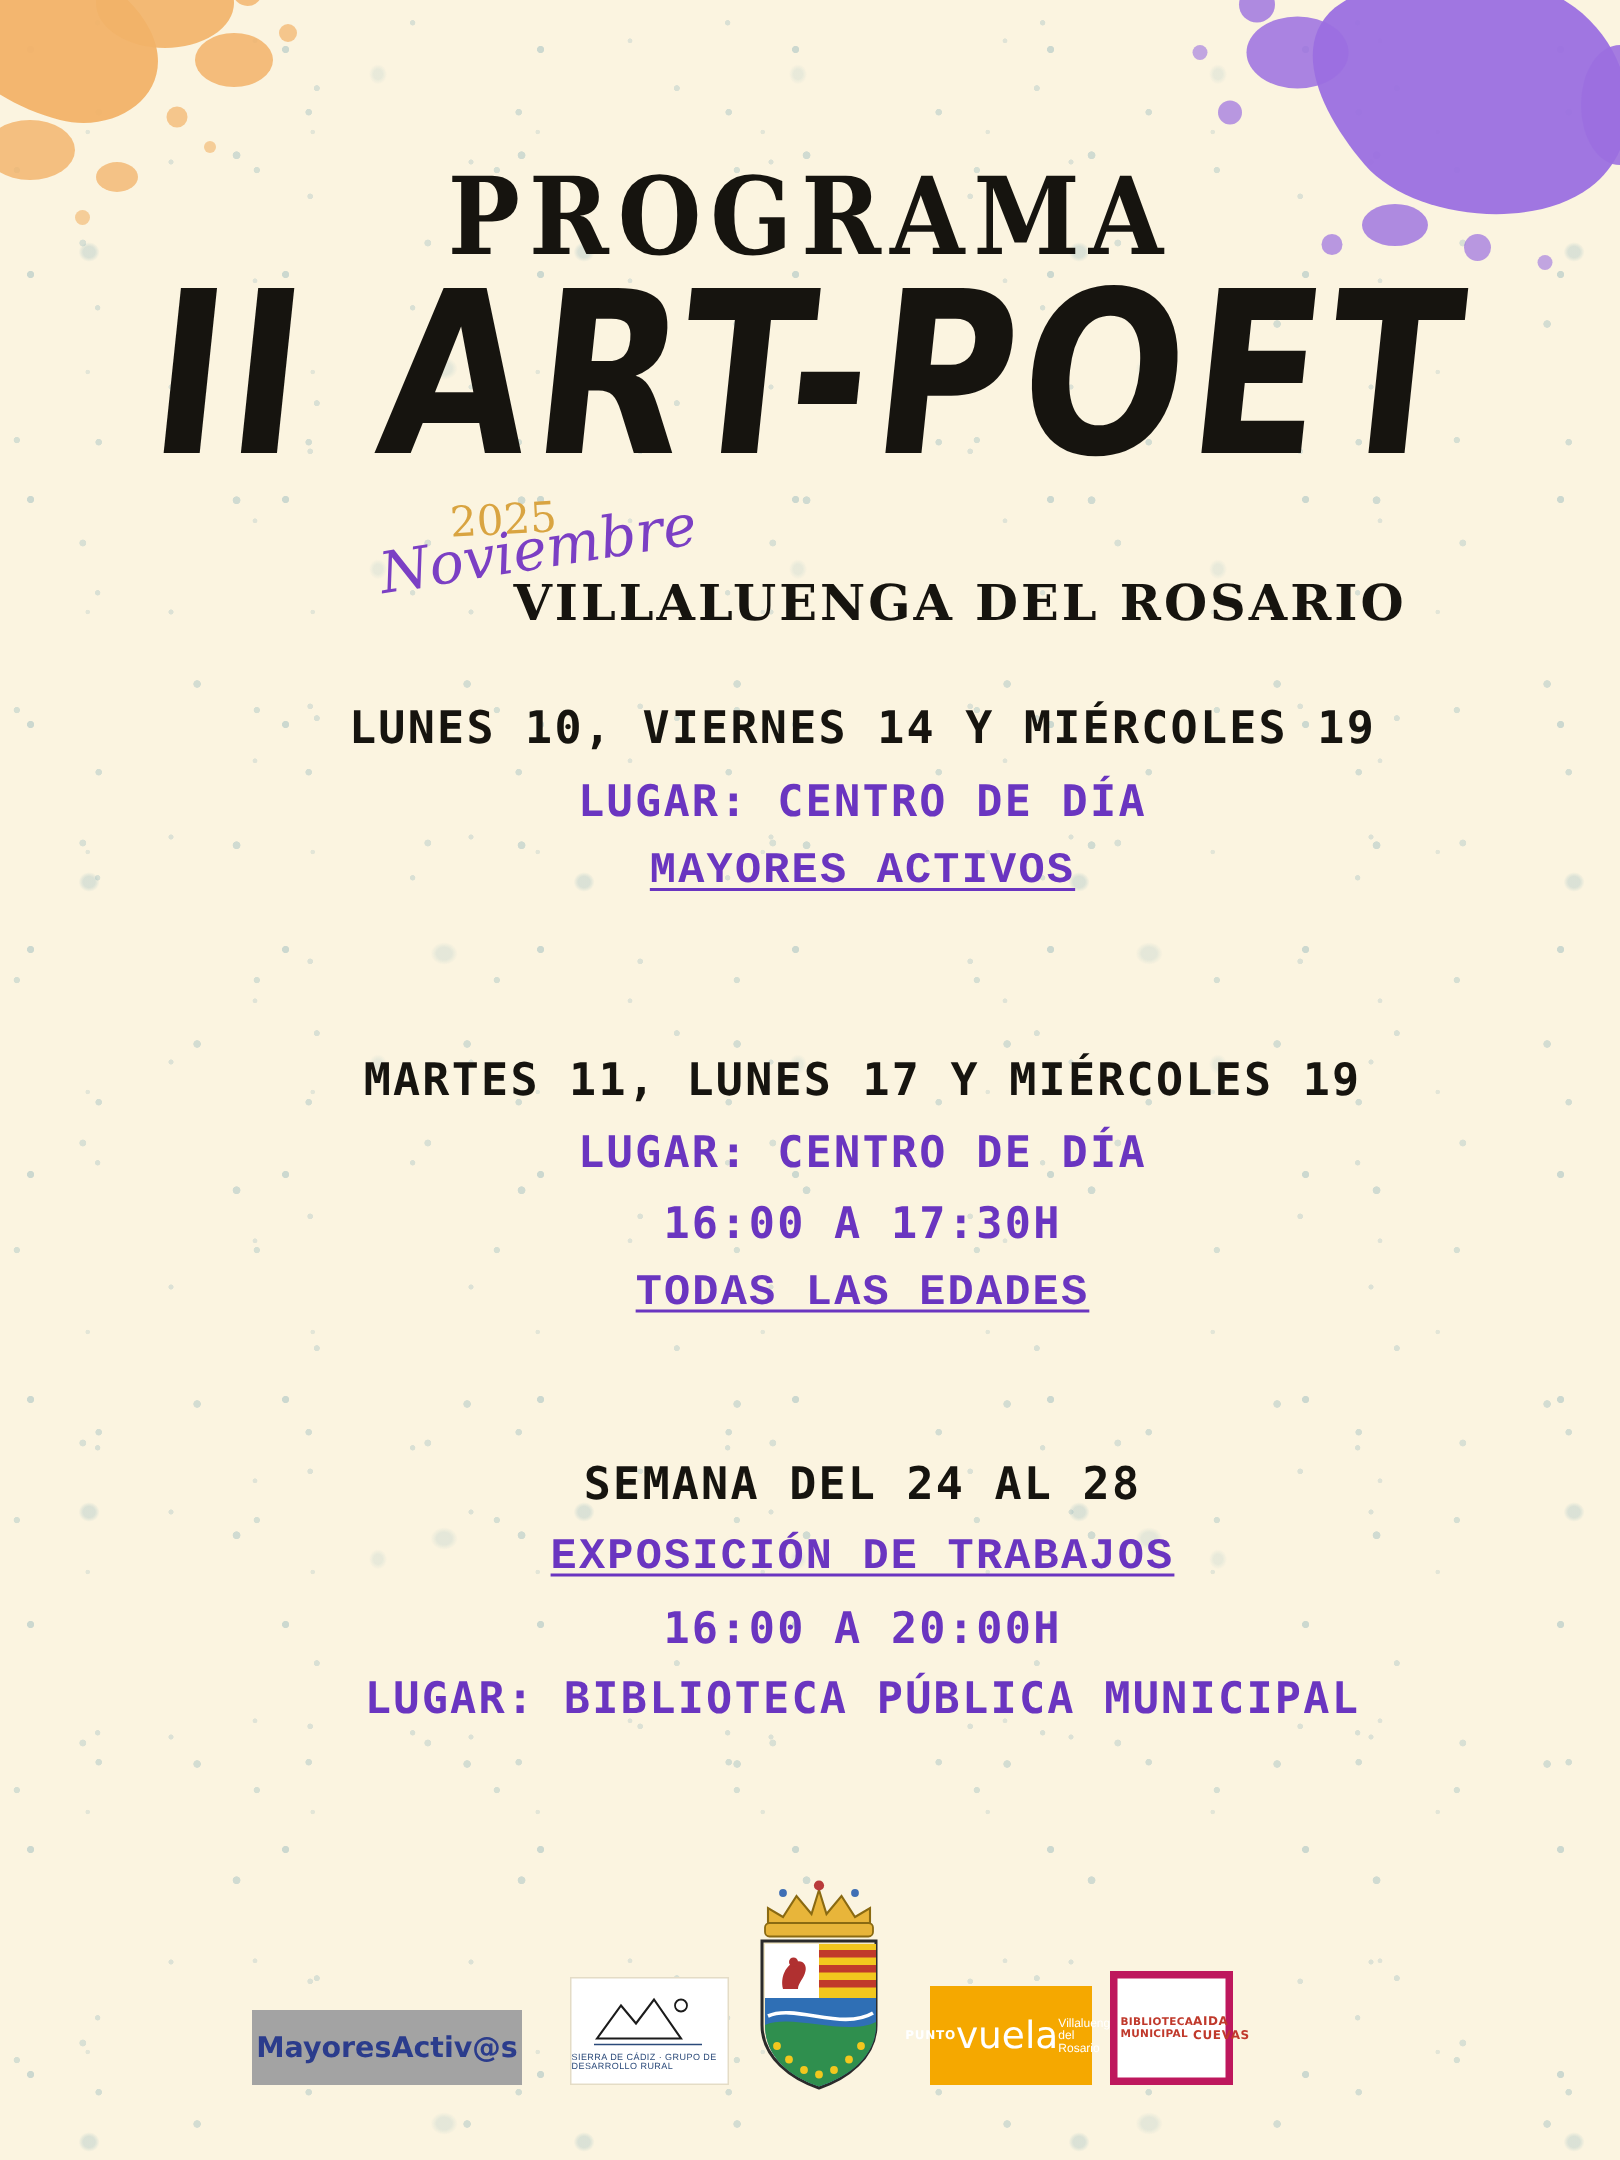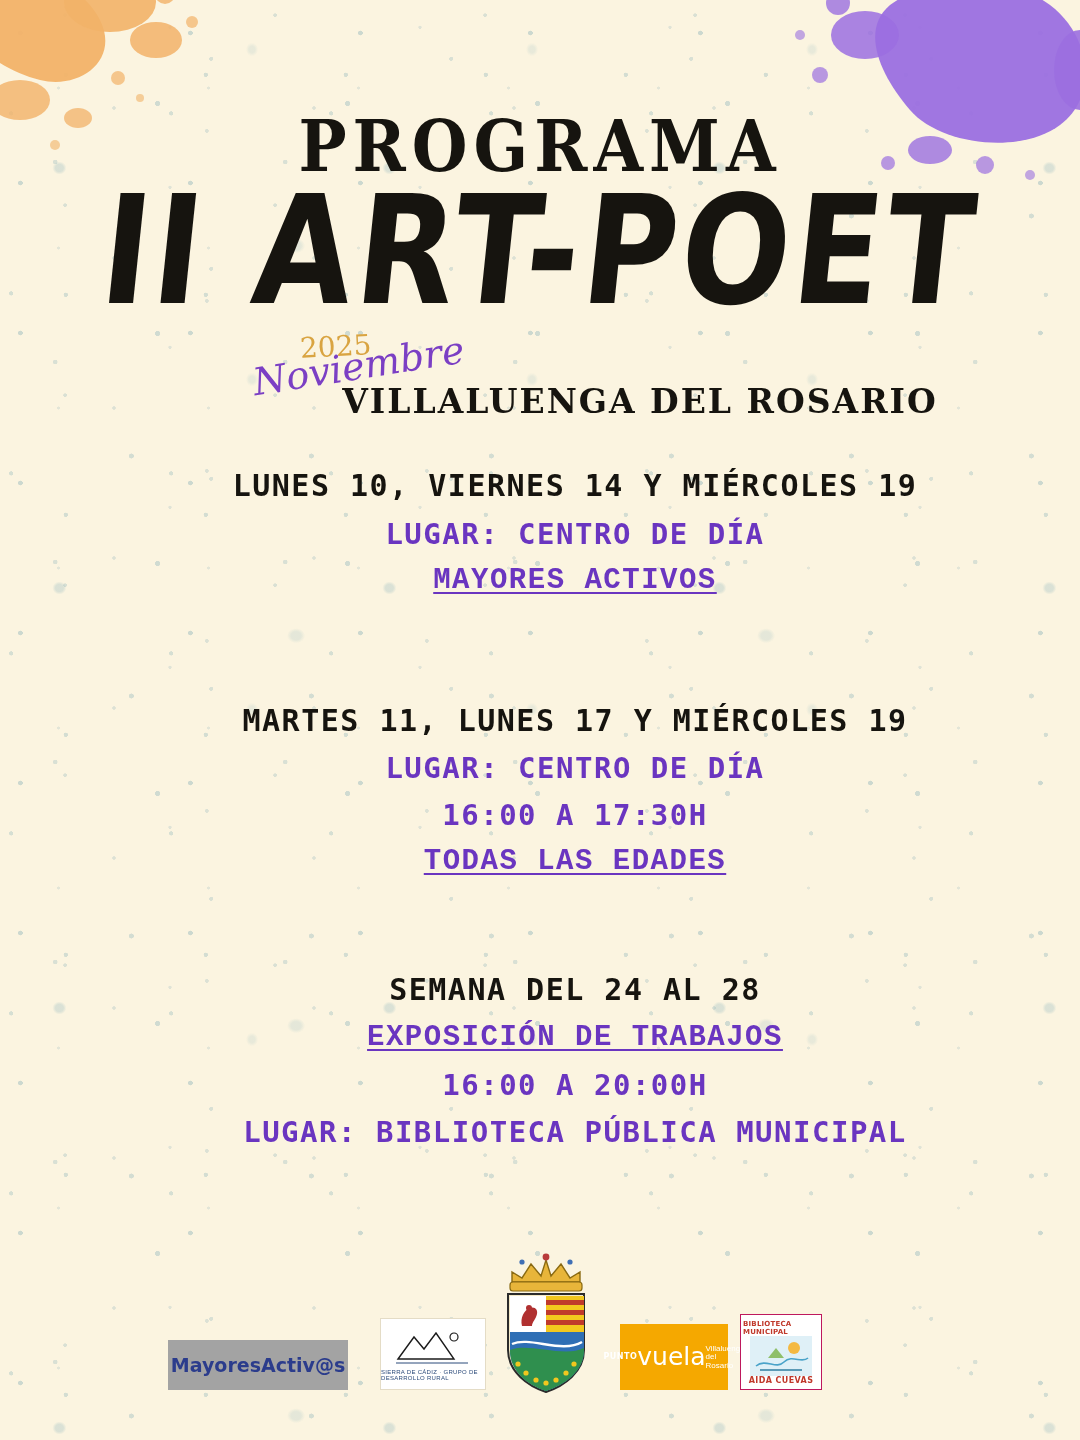--- a/index.html
+++ b/index.html
@@ -253,22 +253,23 @@
     font-family: "Liberation Sans", sans-serif;
     font-size: 8px;
     color: #ffffff;
     margin-top: 1px;
   }
   .logo-biblio {
     left: 740px;
     width: 82px;
     height: 76px;
     background: #ffffff;
-    border: 1px solid #be185d;
-    flex-direction: column;
+    border: 5px solid #be185d;
+    flex-direction: row;
+    justify-content: space-between;
     padding: 3px 2px;
   }
   .logo-biblio .b-top {
     font-family: "DejaVu Sans", sans-serif;
     font-weight: bold;
     font-size: 7px;
     color: #c0392b;
     letter-spacing: 0.2px;
   }
   .logo-biblio .b-art {

